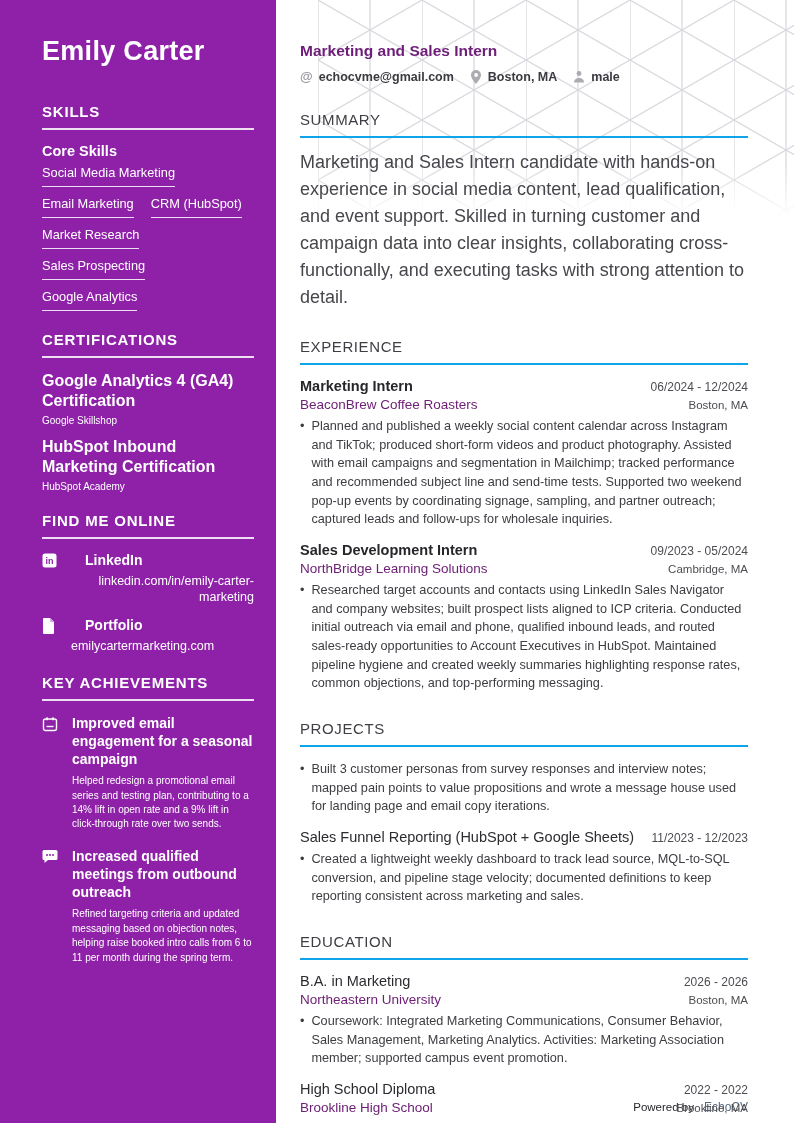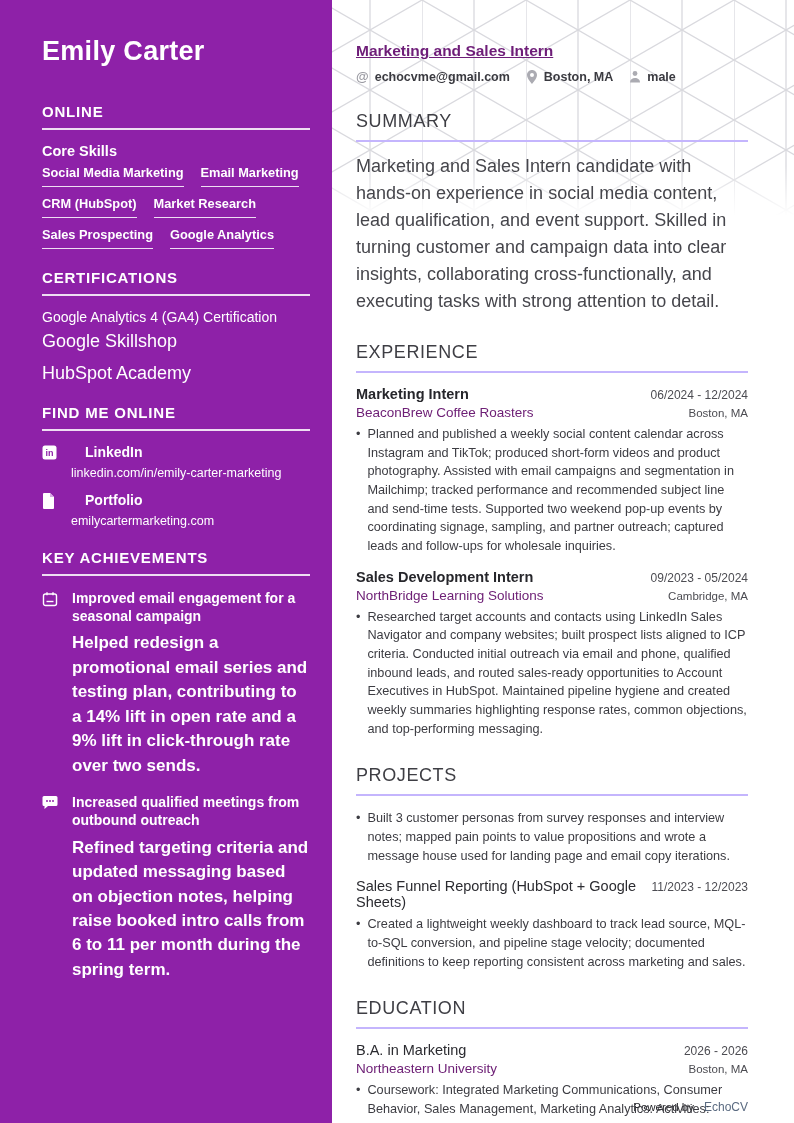--- a/index.html
+++ b/index.html
@@ -11,63 +11,63 @@
     overflow:hidden;
   }
   .page{display:flex;width:794px;height:1123px;position:relative;}
 
   
   .pattern-wrap{position:absolute;top:0;left:318px;width:476px;height:216px;z-index:0;overflow:hidden;}
   .pattern-fade{position:absolute;left:0;bottom:0;width:100%;height:50px;background:linear-gradient(rgba(255,255,255,0),#ffffff);}
 
   
   .sidebar{
-    width:332px;flex-shrink:0;box-sizing:border-box;
+    width:276px;flex-shrink:0;box-sizing:border-box;
     background:#8E21A8;color:#ffffff;
     padding:36px 22px 0 42px;
     position:relative;z-index:1;
   }
   .name{font-size:27px;font-weight:bold;letter-spacing:.3px;margin-bottom:36px;}
   .side-section{margin-bottom:20px;}
   .side-heading{
     font-size:15px;font-weight:bold;letter-spacing:.8px;
     padding-bottom:8px;border-bottom:2px solid rgba(255,255,255,.85);
     margin-bottom:13px;
   }
   .skills-group-label{font-size:14.5px;font-weight:bold;margin-bottom:6px;}
   .skills-list{display:flex;flex-wrap:wrap;column-gap:17px;row-gap:9px;}
-  .skill-chip{font-size:12.8px;font-weight:bold;padding-bottom:6px;border-bottom:1.5px solid rgba(255,255,255,.85);}
+  .skill-chip{font-size:12.8px;font-weight:normal;padding-bottom:6px;border-bottom:1.5px solid rgba(255,255,255,.85);}
   .cert-item{margin-bottom:11px;}
-  .cert-title{font-size:14px;font-weight:normal;margin-bottom:4px;line-height:1.25;}
-  .cert-issuer{font-size:18px;}
+  .cert-title{font-size:16px;font-weight:bold;margin-bottom:4px;line-height:1.25;}
+  .cert-issuer{font-size:10px;}
   .link-item{display:flex;gap:13px;margin-bottom:11px;}
   .link-icon{width:16px;flex-shrink:0;padding-top:1px;}
   .link-label{font-size:14px;font-weight:bold;margin-bottom:5px;margin-left:14px;}
   .link-url{font-size:12.5px;line-height:1.3;text-align:right;}
   .ach-item{display:flex;gap:13px;margin-bottom:15px;}
   .ach-icon{width:17px;flex-shrink:0;padding-top:2px;}
   .ach-title{font-size:14px;font-weight:bold;line-height:1.3;margin-bottom:6px;}
-  .ach-desc{font-size:17px;line-height:1.44;font-weight:bold;}
+  .ach-desc{font-size:10px;line-height:1.44;}
 
   
   .main{
     flex:1;box-sizing:border-box;
     padding:42px 46px 0 24px;
     position:relative;z-index:1;
   }
-  .main-title{color:#6E1D78;font-size:15.5px;font-weight:bold;margin-bottom:9px;text-decoration:underline;}
+  .main-title{color:#6E1D78;font-size:15.5px;font-weight:bold;margin-bottom:9px;}
   .contact-row{display:flex;align-items:center;gap:16px;}
   .contact-item{display:flex;align-items:center;gap:6px;font-size:12.5px;font-weight:bold;color:#3A3A40;}
   .contact-item .cicon{color:#9A9AA2;display:flex;align-items:center;}
   .at-glyph{font-size:13px;font-weight:bold;color:#ABABB2;}
 
   .section{margin-top:27px;}
   .sec-heading{
-    font-size:18px;color:#3E3E44;letter-spacing:.6px;
-    padding-bottom:8px;border-bottom:2px solid #c4b5fd;margin-bottom:11px;
+    font-size:15px;color:#3E3E44;letter-spacing:.6px;
+    padding-bottom:8px;border-bottom:2px solid #0ea5e9;margin-bottom:11px;
   }
   .summary-text{font-size:18px;color:#46464C;line-height:1.5;}
 
   .entry{margin-top:13px;}
   .entry:first-of-type{margin-top:12px;}
   .row-split{display:flex;justify-content:space-between;align-items:baseline;}
   .entry-title{font-size:14.5px;font-weight:bold;color:#26262B;}
   .plain-title{font-size:14.5px;color:#2B2B30;}
   .entry-dates{font-size:12px;color:#4C4C52;white-space:nowrap;margin-left:12px;}
   .entry-company{font-size:13.5px;color:#6E2076;margin-top:3px;}
@@ -98,39 +98,40 @@
   </svg>
   <div class="pattern-fade"></div>
 </div>
 
 <div class="page">
 
   <aside class="sidebar">
     <div class="name">Emily Carter</div>
 
     <div class="side-section">
-      <div class="side-heading">ONLINE</div>
+      <div class="side-heading">SKILLS</div>
       <div class="skills-group-label">Core Skills</div>
       <div class="skills-list">
         <span class="skill-chip">Social Media Marketing</span>
         <span class="skill-chip">Email Marketing</span>
         <span class="skill-chip">CRM (HubSpot)</span>
         <span class="skill-chip">Market Research</span>
         <span class="skill-chip">Sales Prospecting</span>
         <span class="skill-chip">Google Analytics</span>
       </div>
     </div>
 
     <div class="side-section">
       <div class="side-heading">CERTIFICATIONS</div>
       <div class="cert-item">
         <div class="cert-title">Google Analytics 4 (GA4) Certification</div>
         <div class="cert-issuer">Google Skillshop</div>
       </div>
       <div class="cert-item">
+        <div class="cert-title">HubSpot Inbound Marketing Certification</div>
         <div class="cert-issuer">HubSpot Academy</div>
       </div>
     </div>
 
     <div class="side-section">
       <div class="side-heading">FIND ME ONLINE</div>
 
       <div class="link-item">
         <span class="link-icon">
           <svg width="15" height="15" viewBox="0 0 15 15">

